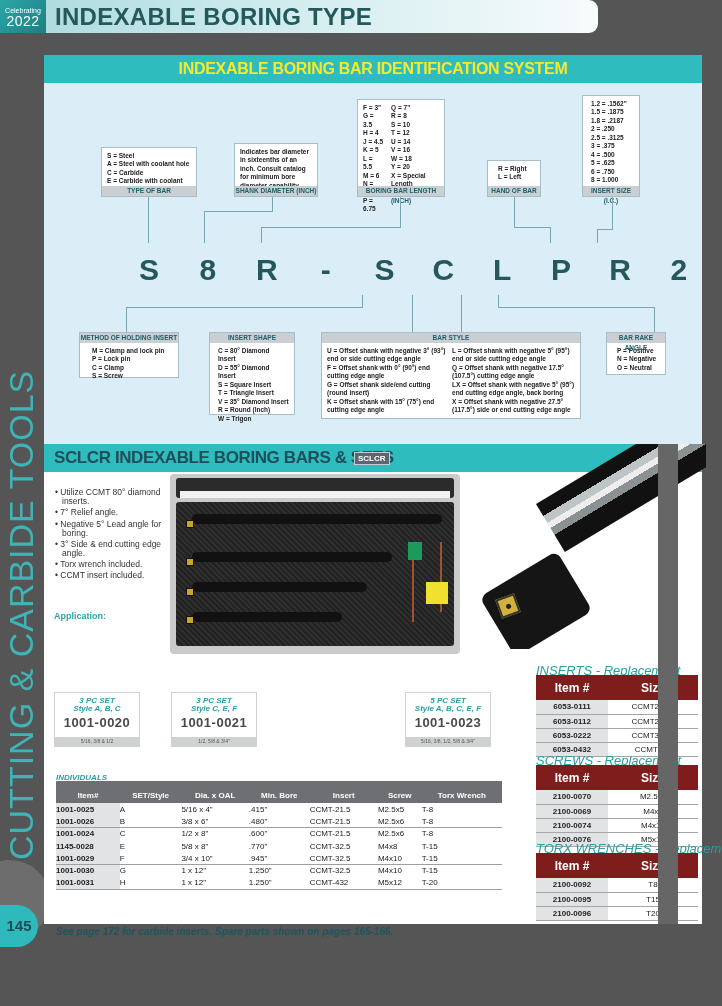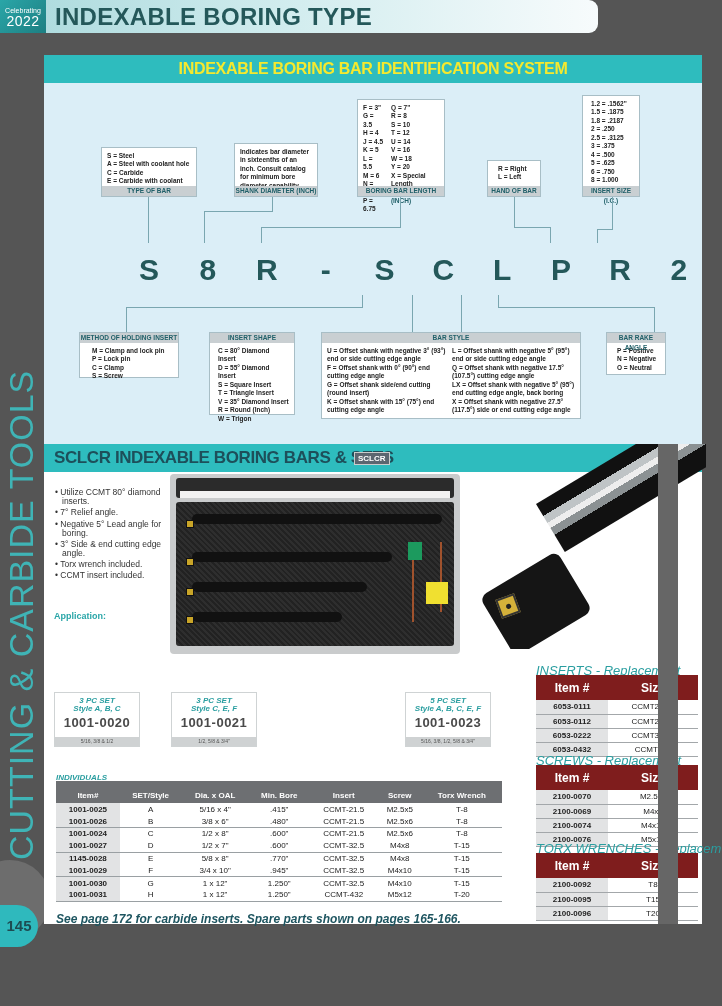--- a/index.html
+++ b/index.html
@@ -131,24 +131,24 @@
   }
   .set-card .t1 { font-size: 8px; font-weight: bold; font-style: italic; color: #2a9ea0; margin-top: 4px; line-height: 1.05; }
   .set-card .num { font-size: 13px; color: #4a4a4a; font-weight: bold; letter-spacing: 0.5px; margin-top: 1px; }
   .set-card .sizes { position: absolute; bottom: 0; left: 0; right: 0; background: #cfd2d3; font-size: 5px; color: #555; height: 9px; line-height: 9px; }
   
   .ind-title { position: absolute; left: 12px; top: 329px; font-size: 8px; font-weight: bold; font-style: italic; color: #2a9ea0; }
   table.ind {
     position: absolute; left: 12px; top: 337px; width: 446px; border-collapse: collapse; font-size: 8px; color: #222;
   }
   table.ind th { background: #6d6f72; color: #fff; font-weight: bold; font-size: 8px; height: 22px; line-height: 1; vertical-align: bottom; padding-bottom: 3px; }
-  table.ind td { text-align: center; height: 12.3px; margin-top: 39px; }
+  table.ind td { height: 12.3px; margin-top: 39px; }
   table.ind td.item { background: #e2e3e4; font-weight: bold; }
   table.ind tr.sep td { border-bottom: 1px solid #9aa0a3; }
-  .footnote { position: absolute; left: 12px; top: 468px; font-size: 12px; font-weight: bold; font-style: italic; color: #1e5560; }
+  .footnote { position: absolute; left: 12px; top: 482px; font-size: 10px; font-weight: bold; font-style: italic; color: #1e5560; }
   
   .rep-title { position: absolute; left: 492px; font-size: 13px; font-weight: normal; font-style: italic; color: #2a9ea0; white-space: nowrap; }
   table.rep { position: absolute; left: 492px; width: 162px; border-collapse: collapse; font-size: 8px; color: #222; }
   table.rep th { background: #7f1d1d; color: #fff; height: 25px; font-weight: bold; font-size: 12px; }
   table.rep td { height: 14px; text-align: center; border-bottom: 1px solid #a3a7aa; }
   table.rep td.item { background: #e2e3e4; font-weight: bold; width: 72px; }
 </style>
 </head>
 <body>
 
@@ -411,29 +411,20 @@
         </tr>
         <tr>
           <td class="item">1001-0024</td>
           <td>C</td>
           <td>1/2 x 8"</td>
           <td>.600"</td>
           <td>CCMT-21.5</td>
           <td>M2.5x6</td>
           <td>T-8</td>
         </tr>
-        <tr class="sep">
-          <td class="item">1001-0027</td>
-          <td>D</td>
-          <td>1/2 x 7"</td>
-          <td>.600"</td>
-          <td>CCMT-32.5</td>
-          <td>M4x8</td>
-          <td>T-15</td>
-        </tr>
         <tr>
           <td class="item">1145-0028</td>
           <td>E</td>
           <td>5/8 x 8"</td>
           <td>.770"</td>
           <td>CCMT-32.5</td>
           <td>M4x8</td>
           <td>T-15</td>
         </tr>
         <tr class="sep">

